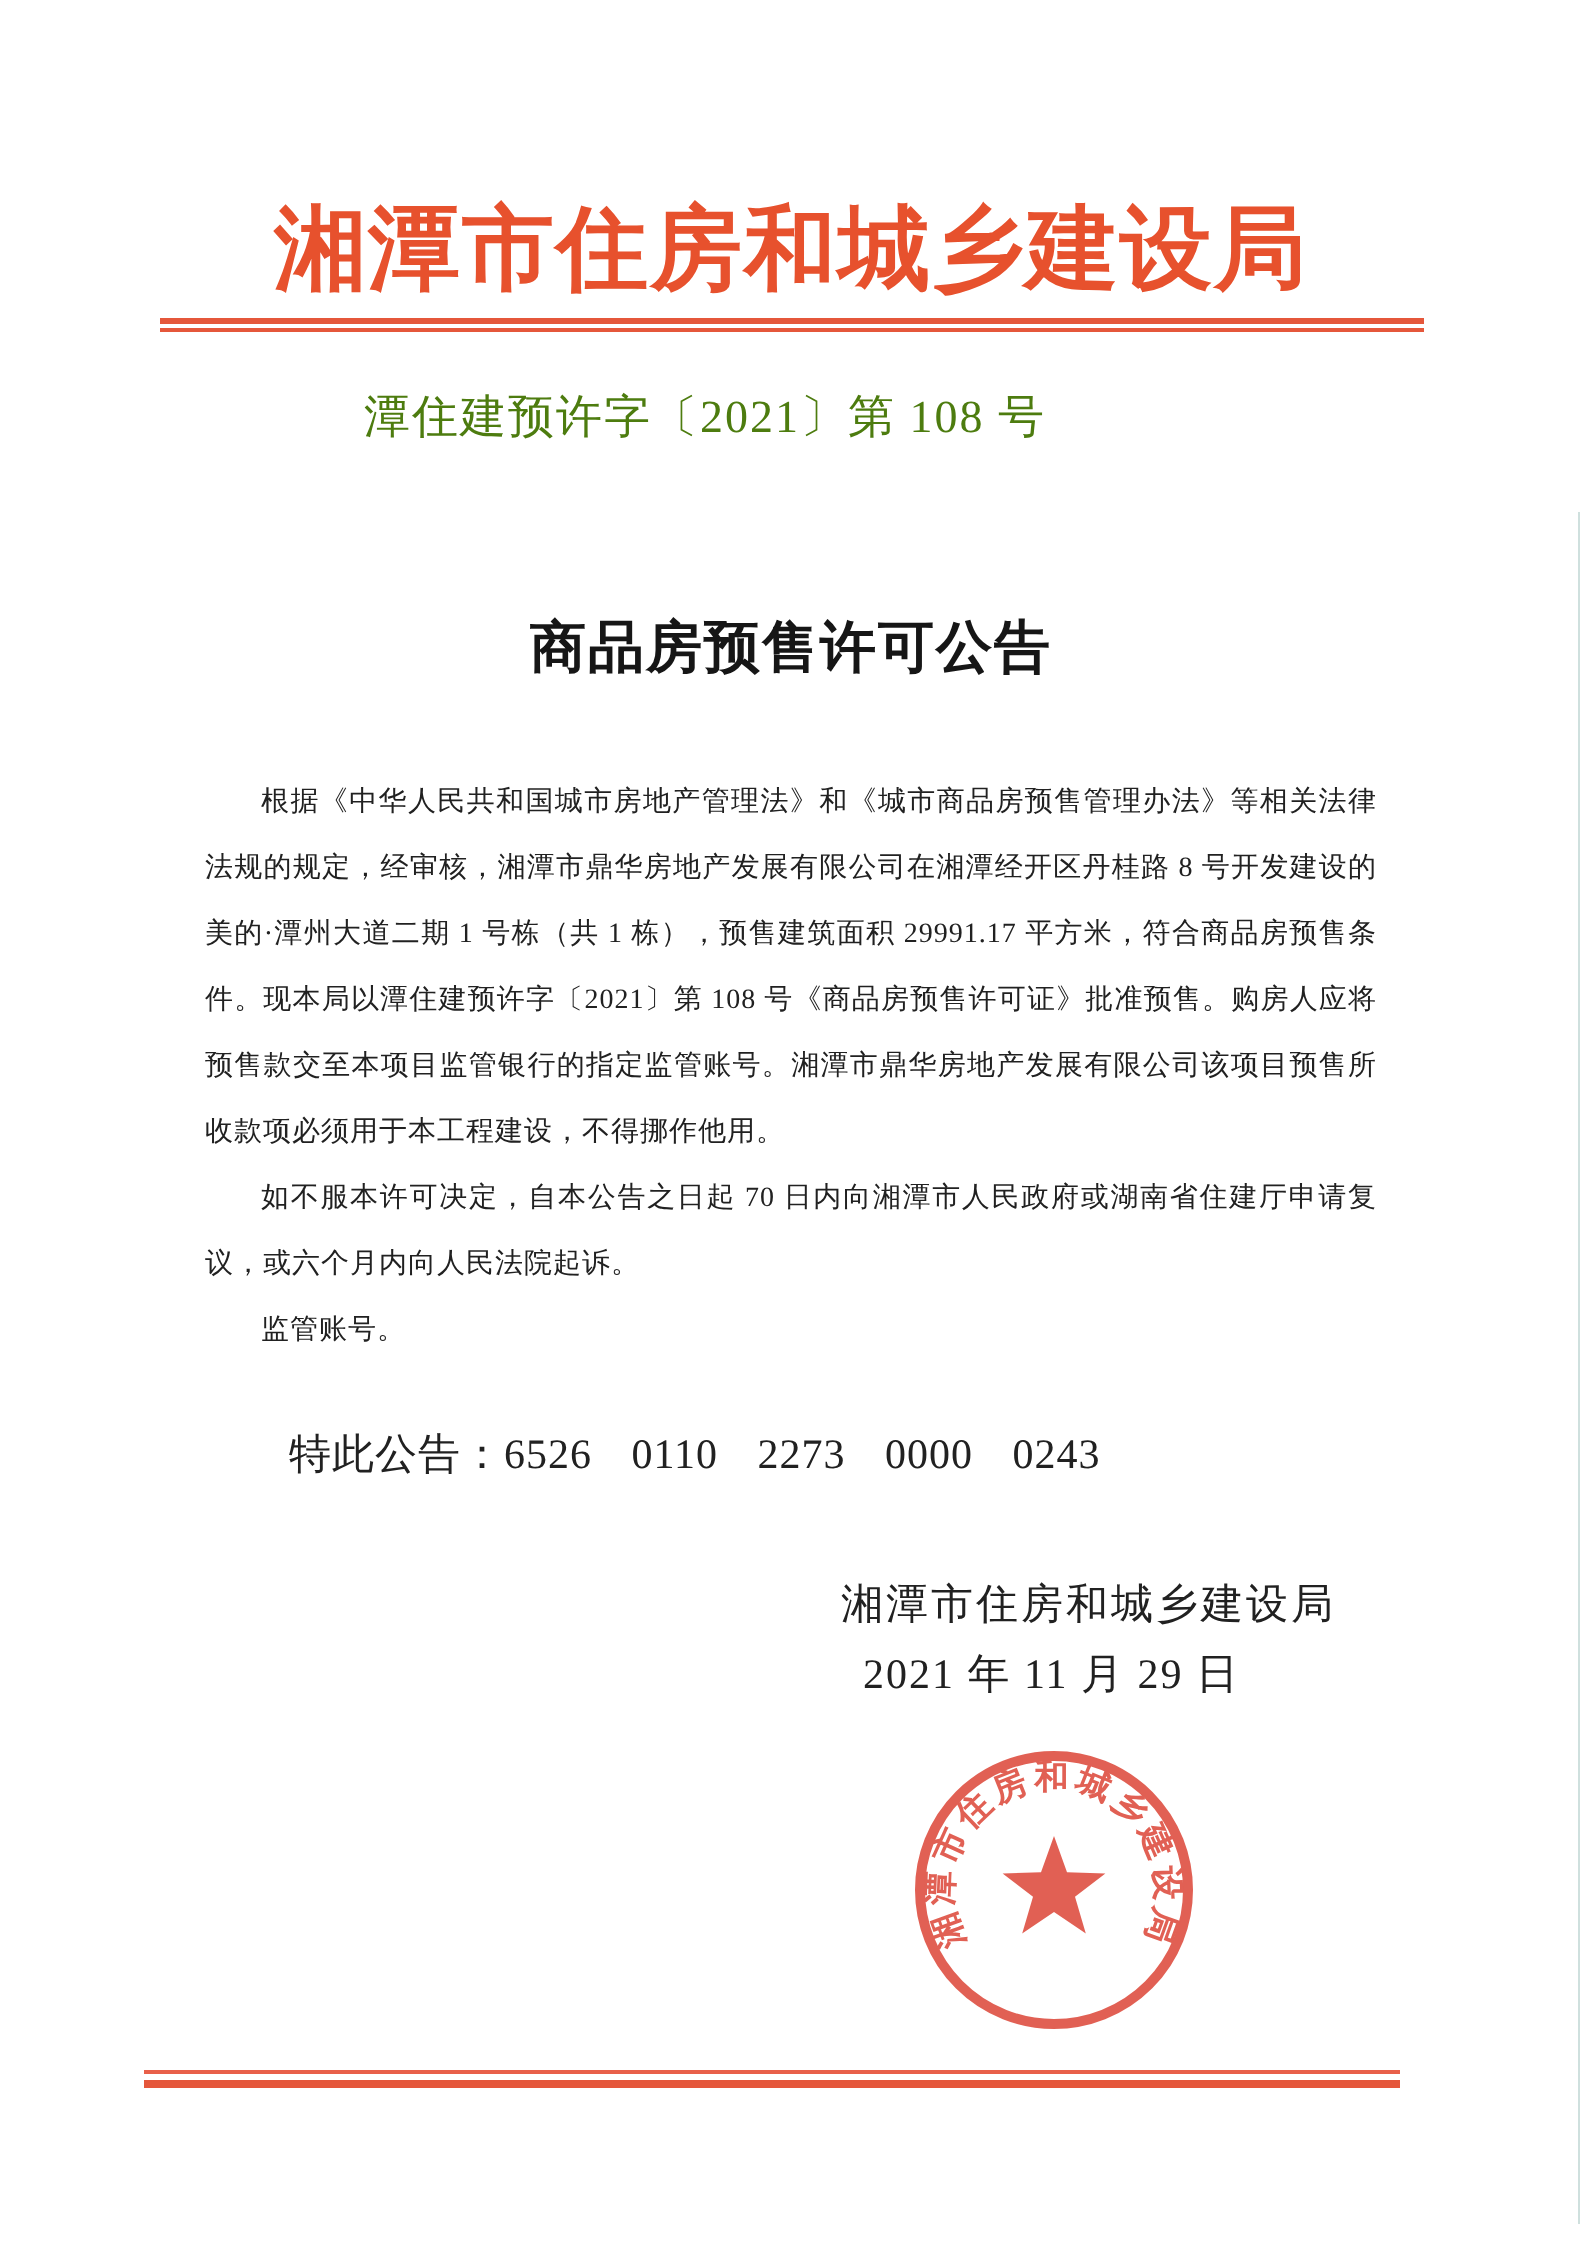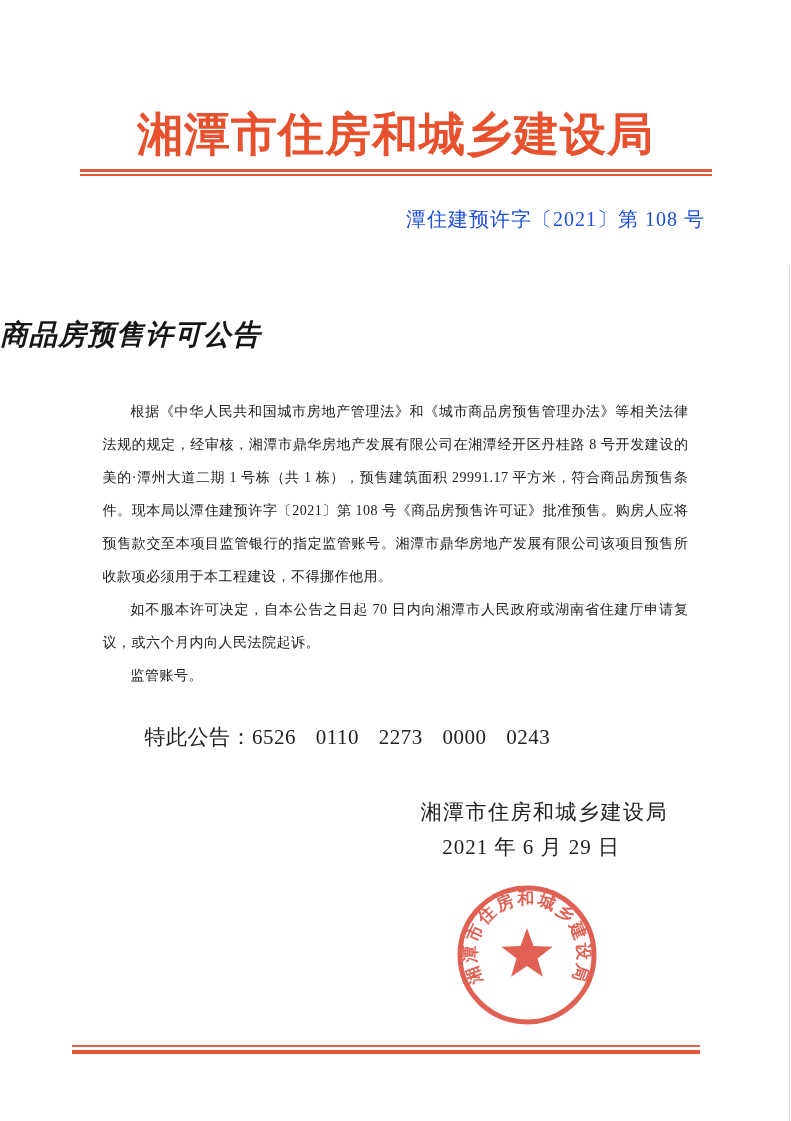--- a/index.html
+++ b/index.html
@@ -1,20 +1,20 @@
 <!DOCTYPE html>
 <html><head>
 <meta charset="utf-8">
 <style>
   html,body { margin:0; padding:0; background:#ffffff; }
   .page {
     position: relative;
     width: 791px;
     height: 1106px;
-    margin: 16px auto;
+    margin: 6px auto;
     background: #ffffff;
     overflow: hidden;
     font-family: "Liberation Serif", "DejaVu Serif", serif;
     color: #212121;
   }
   
   .letterhead {
     margin: 0 auto;
     padding-top: 90px;
     text-align: center;
@@ -26,36 +26,35 @@
     white-space: nowrap;
   }
   .head-rule { width: 632px; margin: 5px auto 0 auto; }
   .head-rule .hr-thick { height: 3px; background: #e5573b; }
   .head-rule .hr-gap   { height: 2px; background: transparent; }
   .head-rule .hr-thin  { height: 2px; background: #e5573b; }
   
   .doc-number {
     margin-top: 30px;
     padding-right: 86px;
-    text-align: right;
-    font-size: 20px;
+    text-align: center;
+    font-size: 23px;
     line-height: 26px;
     letter-spacing: 1px;
-    color: #1d4ed8;
+    color: #4d7c0f;
   }
   
   .doc-title {
     margin: 85px 0 0 0;
-    text-align: left;
+    text-align: center;
     font-size: 28px;
     font-weight: bold;
     letter-spacing: 1px;
     line-height: 36px;
     color: #161616;
-    font-style: italic;
   }
   
   .body-block {
     width: 586px;
     margin: 42px auto 0 auto;
     font-size: 14px;
     line-height: 33px;
     letter-spacing: 0.5px;
     text-align: justify;
     text-justify: inter-ideograph;
@@ -137,21 +136,21 @@
   </div>
 
   <div class="bank-block">
     <p class="bank-line">
       <span>特此公告：</span><span class="acct-number">6526 0110 2273 0000 0243</span>
     </p>
   </div>
 
   <div class="sign-block">
     <div class="sign-name">湘潭市住房和城乡建设局</div>
-    <div class="sign-date">2021 年 6 月 29 日</div>
+    <div class="sign-date">2021 年 11 月 29 日</div>
   </div>
 
   <svg class="seal" viewBox="0 0 150 150" aria-hidden="true">
     <circle cx="75" cy="75" r="67" fill="none" stroke="#dd4a3c" stroke-width="5"></circle>
     <polygon fill="#dd4a3c" points="75,48 81.5,66.1 100.7,66.7 85.5,78.4 90.9,96.8 75,86 59.1,96.8 64.5,78.4 49.3,66.7 68.5,66.1"></polygon>
     <defs>
       <path id="sealTextArc" d="M 37.1 109.1 A 51 51 0 1 1 112.9 109.1" fill="none"></path>
     </defs>
     <text font-size="17" font-weight="bold" fill="#dd4a3c" font-family="Liberation Serif, DejaVu Serif, serif" letter-spacing="2.5">
       <textPath href="#sealTextArc" startOffset="50%" text-anchor="middle">湘潭市住房和城乡建设局</textPath>

